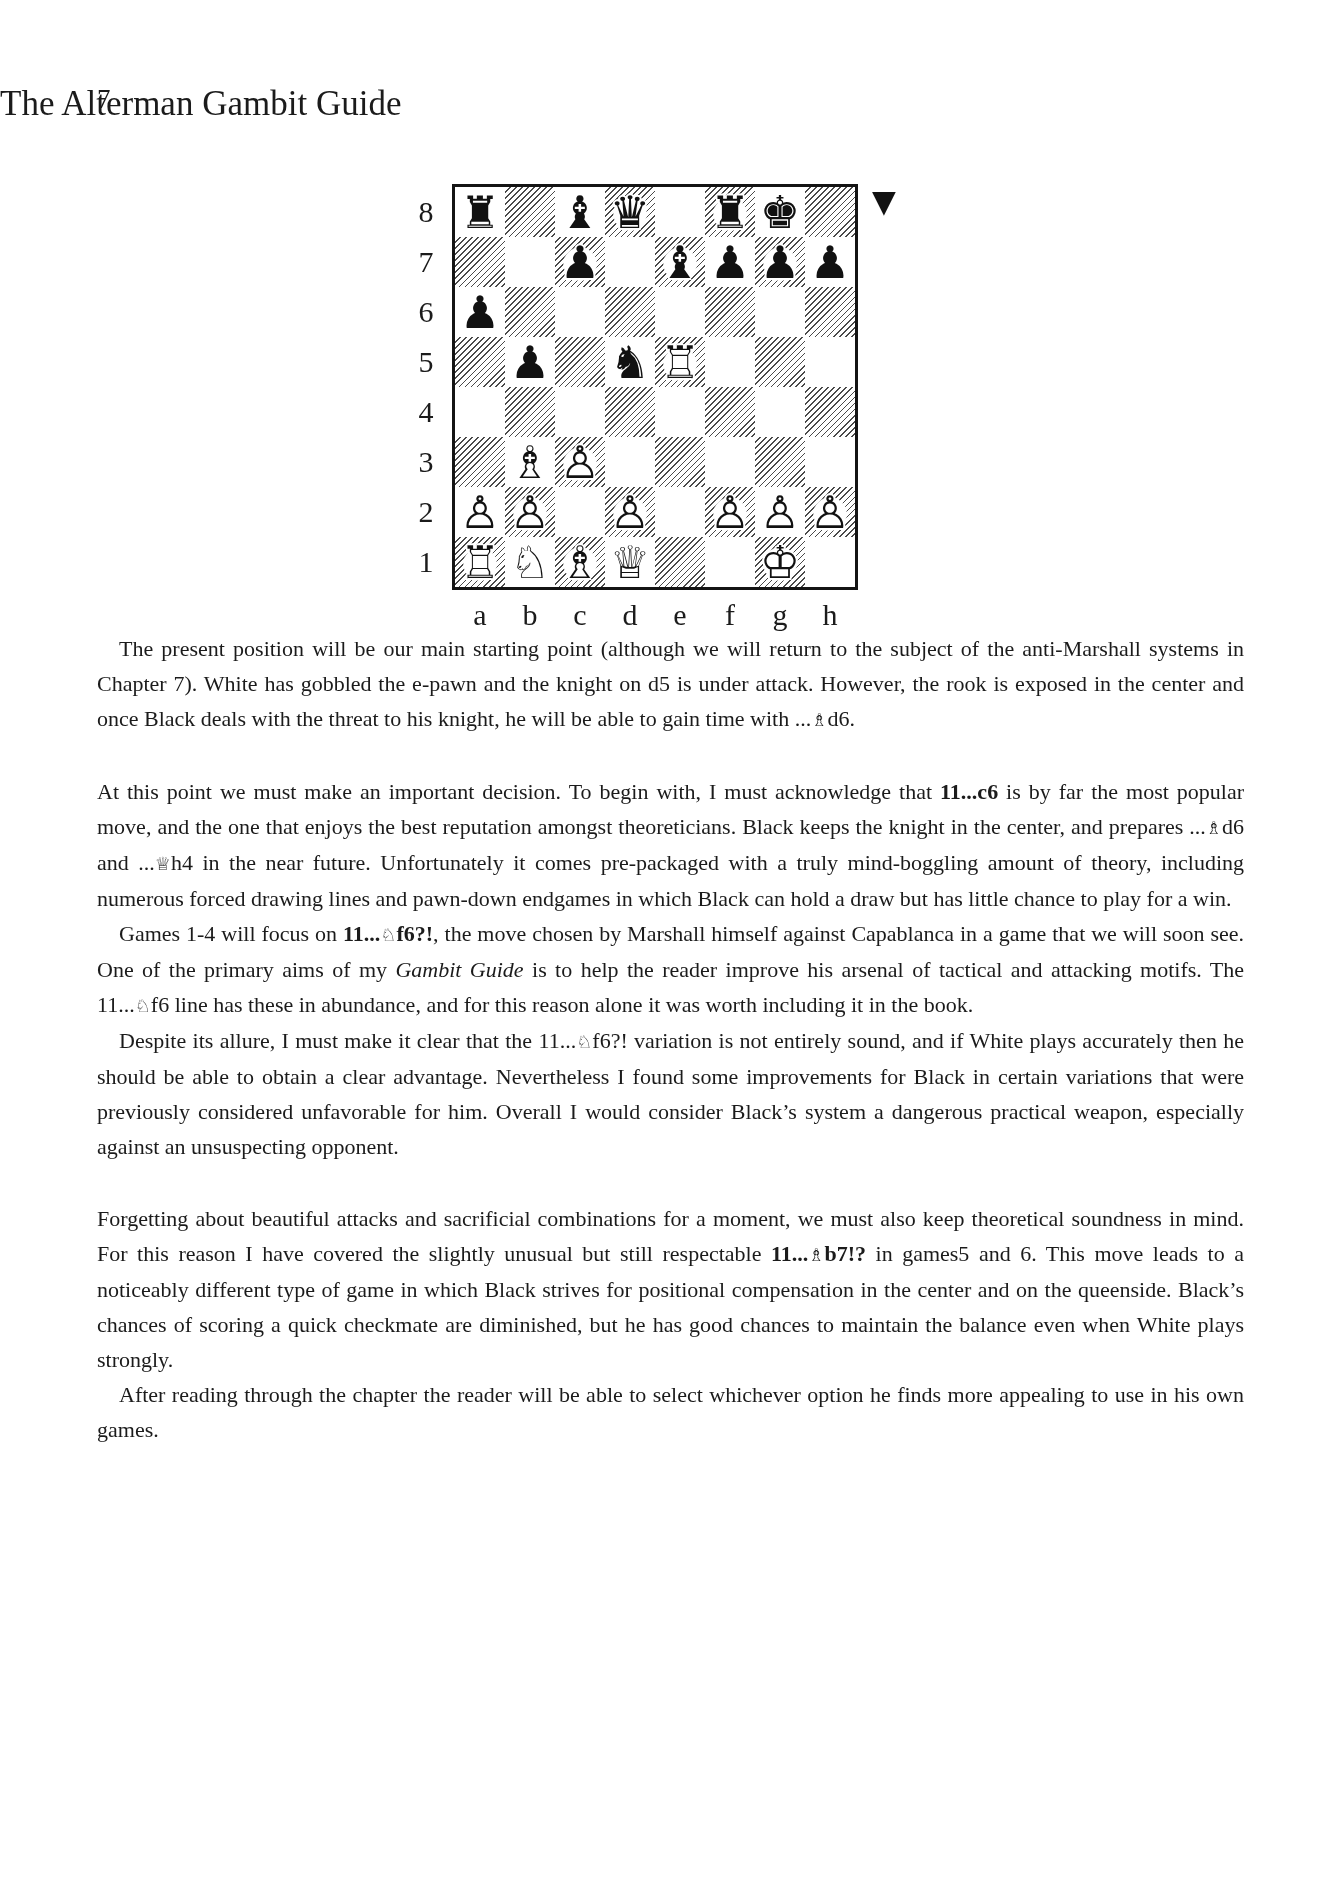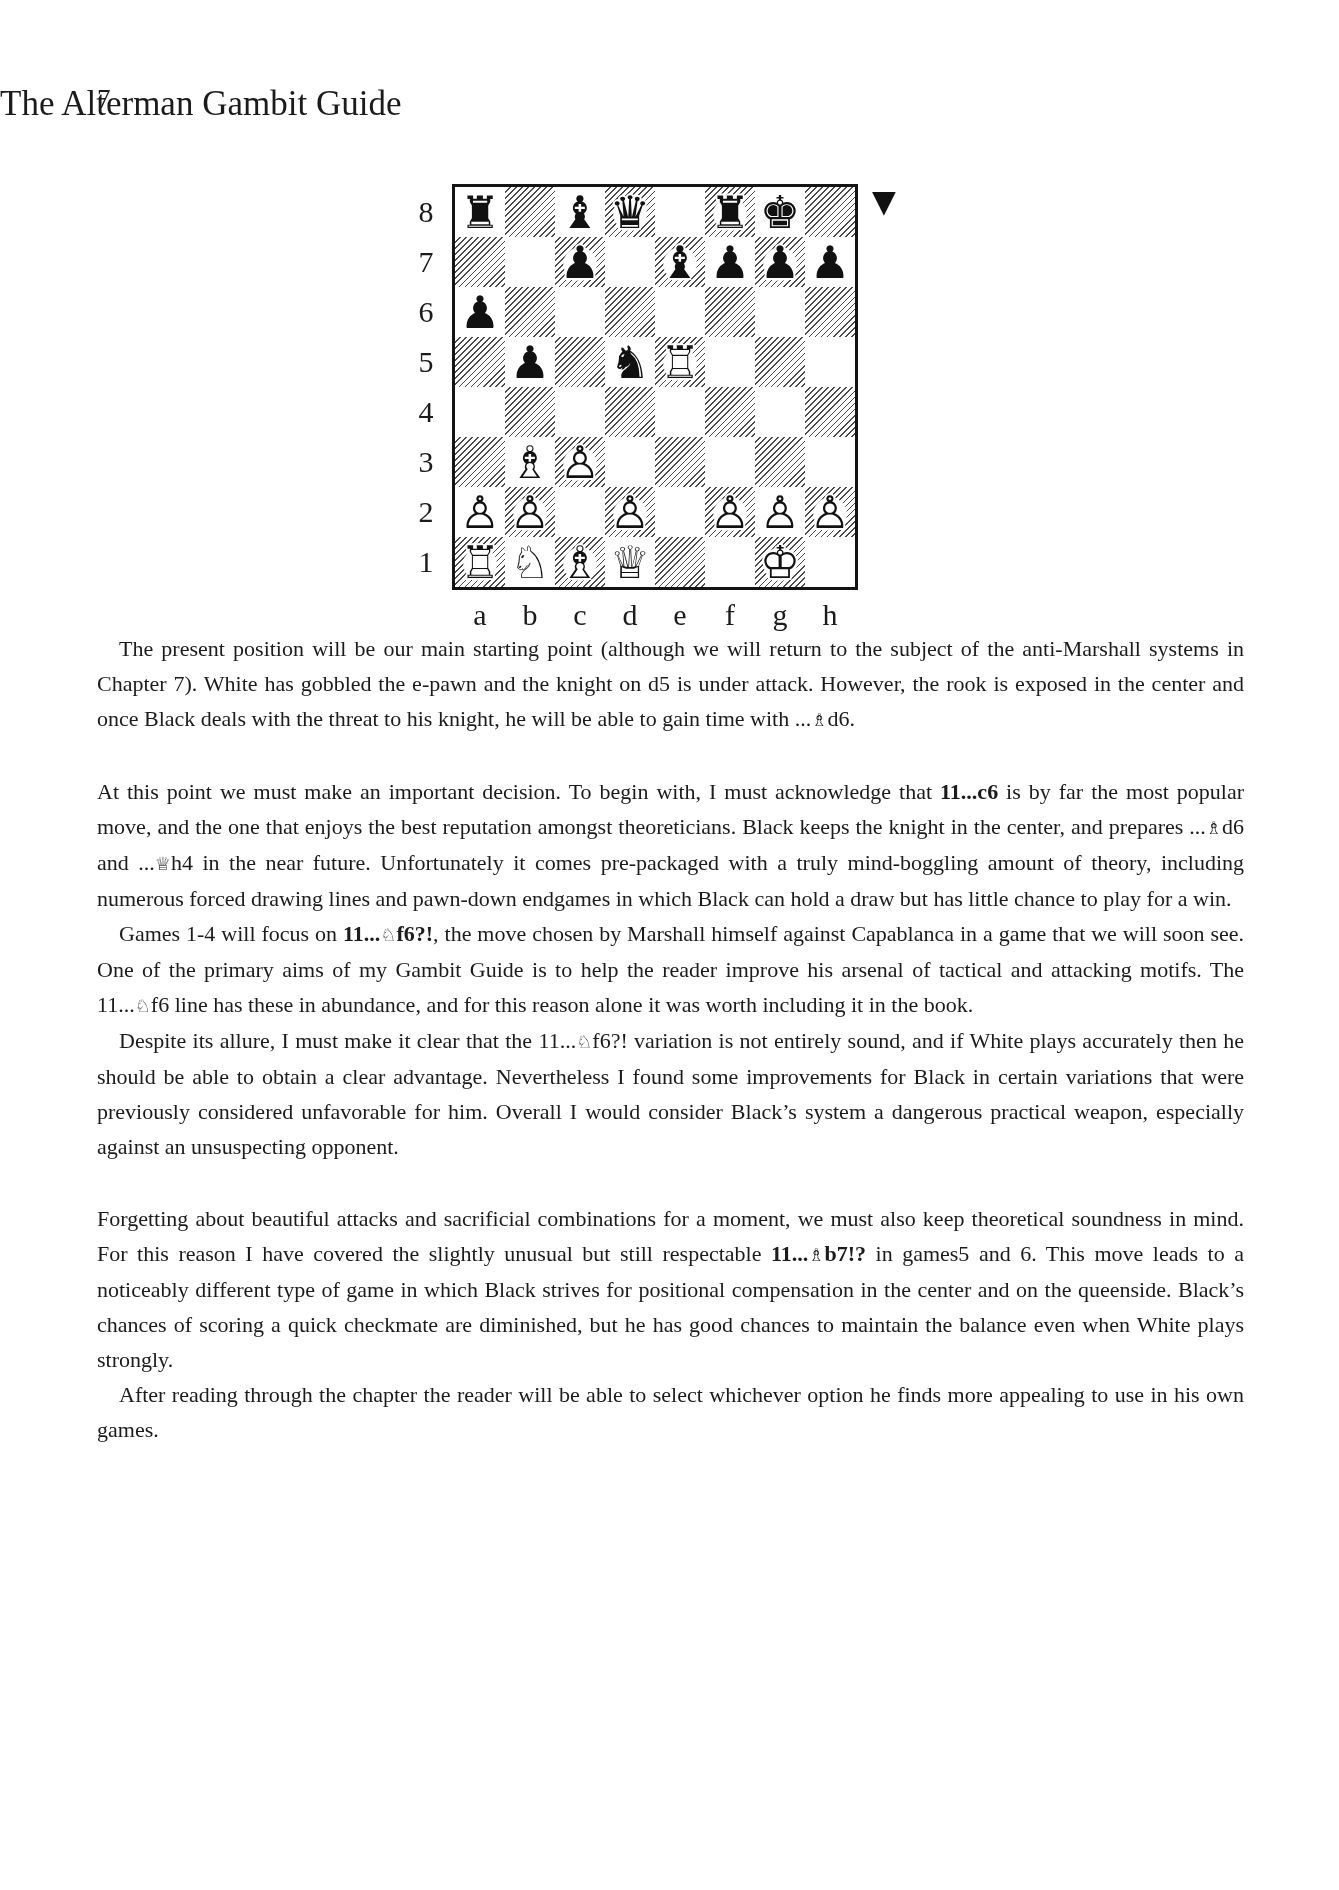--- a/index.html
+++ b/index.html
@@ -58,21 +58,21 @@
   
   .page-text {
     position: absolute; left: 97px; top: 631px; width: 1147px;
     font-size: 22px; line-height: 35px;
     text-align: justify;
   }
   .page-text p { margin: 0; }
   .page-text p.indent { text-indent: 22px; }
   .page-text p.gap { margin-top: 37px; }
   .b { font-weight: bold; font-family: Liberation Serif, serif; }
-  .i { }
+  .i { font-style: italic; }
   .fig {
     font-family: "DejaVu Sans", sans-serif;
     font-size: 0.82em;
   }
 </style>
 </head>
 <body>
 
 <div class="running-head">
   <span class="page-number">7</span>

